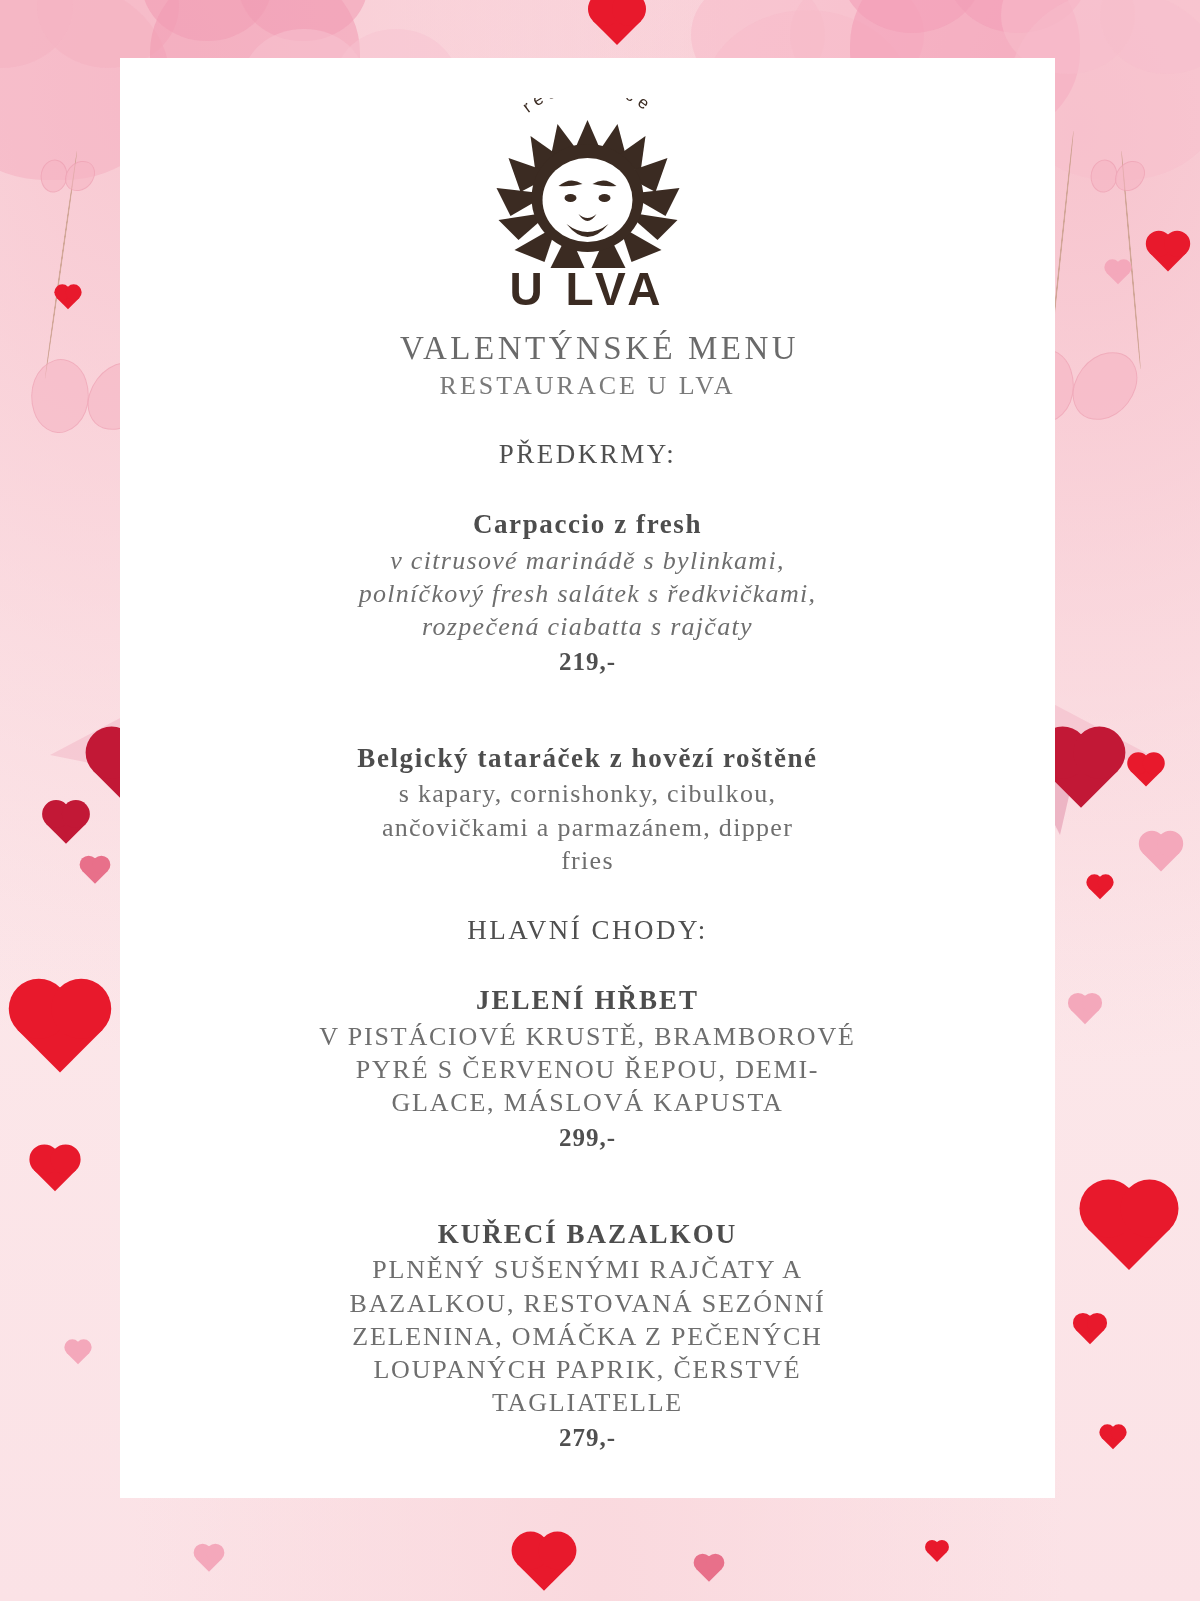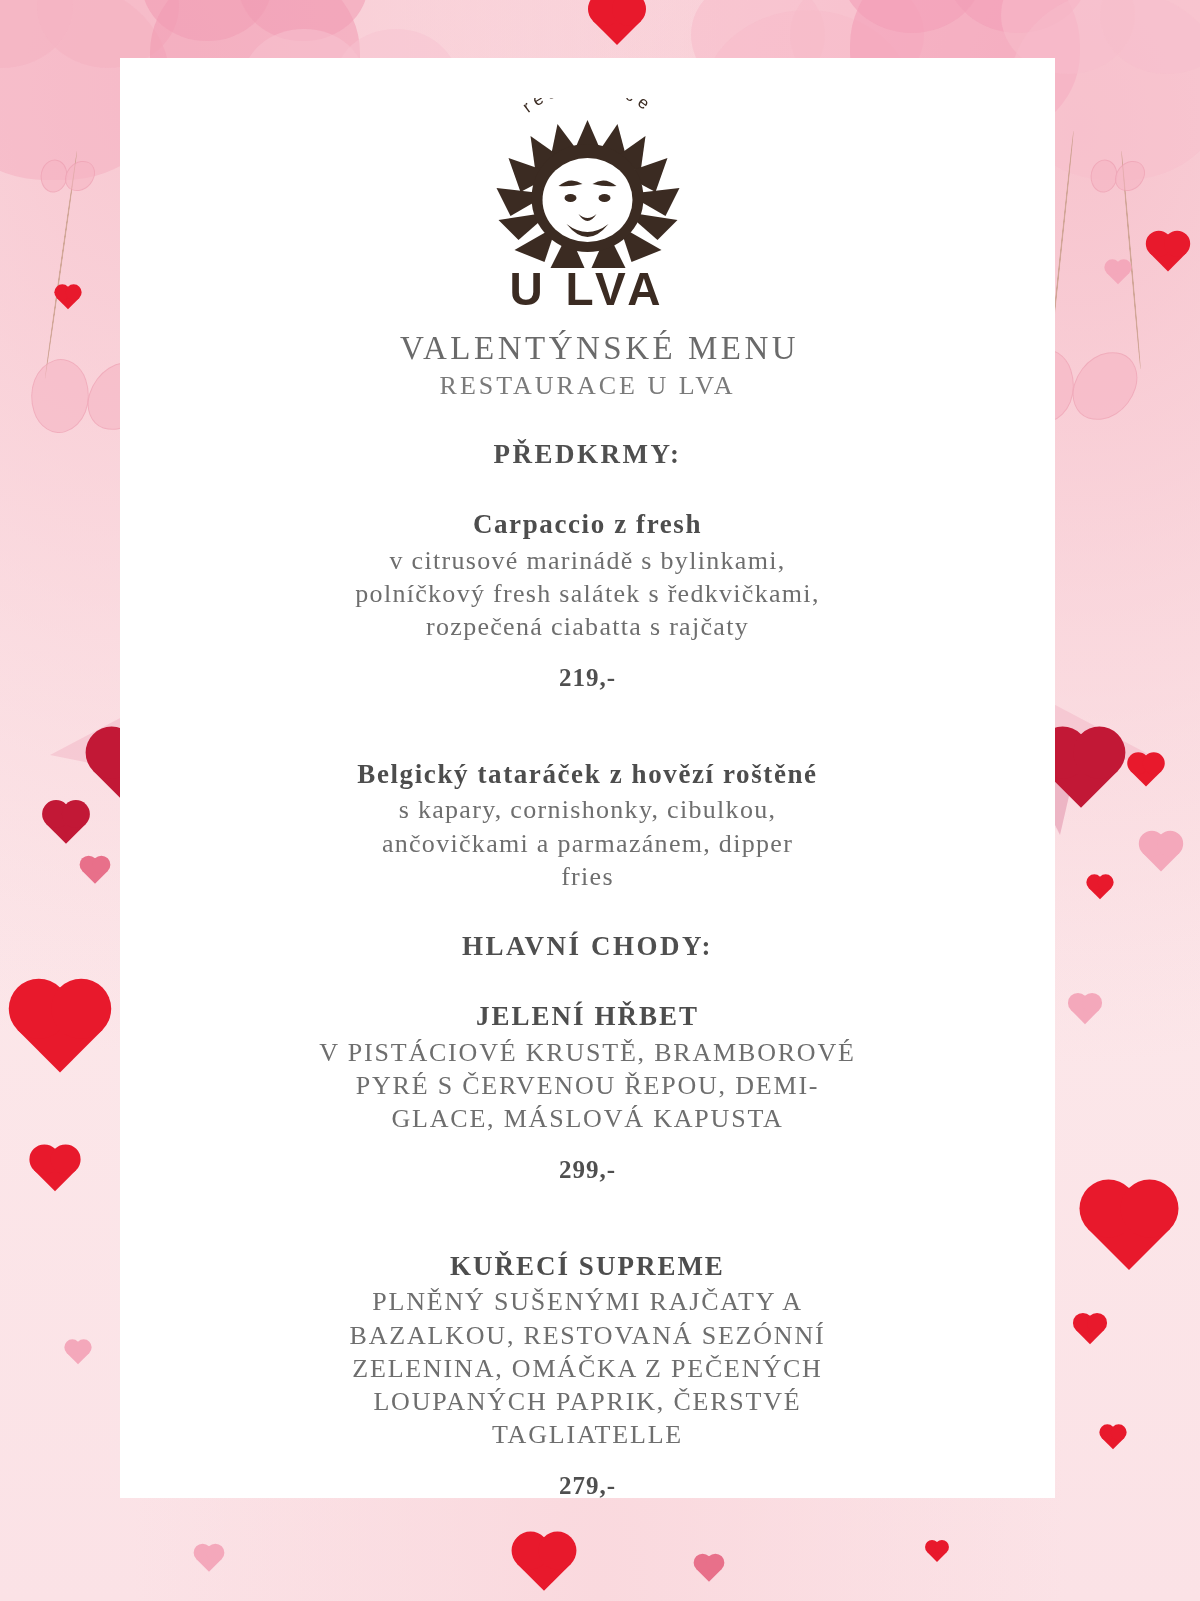--- a/index.html
+++ b/index.html
@@ -147,21 +147,21 @@
     font-size: 26px;
     letter-spacing: 3px;
     color: #7a7a7a;
     margin-top: 4px;
   }
 
   .section-title {
     font-size: 27px;
     letter-spacing: 2.5px;
     color: #4f4f4f;
-    font-weight: bold;
+    font-weight: normal;
     margin-top: 38px;
   }
 
   .dish {
     margin-top: 38px;
   }
   .dish-name {
     font-size: 27px;
     letter-spacing: 1.6px;
     font-weight: bold;
@@ -177,21 +177,21 @@
     color: #6e6e6e;
     line-height: 1.28;
     margin-top: 2px;
     padding: 0 60px;
   }
   .dish-price {
     font-size: 25px;
     letter-spacing: 1px;
     color: #4f4f4f;
     font-weight: bold;
-    margin-top: 20px;
+    margin-top: 4px;
   }
   .gap-lg { height: 28px; }
 </style>
 </head>
 <body>
 
 <div class="page">
 
   <div class="balloon" style="left:-60px;top:-20px;width:230px;height:200px;background:rgba(245,175,192,.65);"></div>
   <div class="balloon" style="left:150px;top:-40px;width:210px;height:185px;background:rgba(240,150,175,.6);"></div>
@@ -320,21 +320,21 @@
       </div>
     </div>
 
     <div class="menu-title">VALENTÝNSKÉ MENU</div>
     <div class="menu-sub">RESTAURACE U LVA</div>
 
     <div class="section-title">PŘEDKRMY:</div>
 
     <div class="dish">
       <div class="dish-name">Carpaccio z fresh</div>
-      <div class="dish-desc" style="white-space:pre-line;">v citrusové marinádě s bylinkami,
+      <div class="dish-desc" style="white-space:pre-line;font-style:italic;">v citrusové marinádě s bylinkami,
 polníčkový fresh salátek s ředkvičkami,
 rozpečená ciabatta s rajčaty</div>
       <div class="dish-price">219,-</div>
     </div>
 
     <div class="gap-lg"></div>
 
     <div class="dish">
       <div class="dish-name">Belgický tataráček z hovězí roštěné</div>
       <div class="dish-desc" style="white-space:pre-line;">s kapary, cornishonky, cibulkou,
@@ -348,21 +348,21 @@
       <div class="dish-name caps">JELENÍ HŘBET</div>
       <div class="dish-desc" style="white-space:pre-line;letter-spacing:1.8px;">V PISTÁCIOVÉ KRUSTĚ, BRAMBOROVÉ
 PYRÉ S ČERVENOU ŘEPOU, DEMI-
 GLACE, MÁSLOVÁ KAPUSTA</div>
       <div class="dish-price">299,-</div>
     </div>
 
     <div class="gap-lg"></div>
 
     <div class="dish">
-      <div class="dish-name caps">KUŘECÍ SUPREME</div>
+      <div class="dish-name caps">KUŘECÍ BAZALKOU</div>
       <div class="dish-desc" style="white-space:pre-line;letter-spacing:1.8px;">PLNĚNÝ SUŠENÝMI RAJČATY A
 BAZALKOU, RESTOVANÁ SEZÓNNÍ
 ZELENINA, OMÁČKA Z PEČENÝCH
 LOUPANÝCH PAPRIK, ČERSTVÉ
 TAGLIATELLE</div>
       <div class="dish-price">279,-</div>
     </div>
 
   </div>
 </div>

